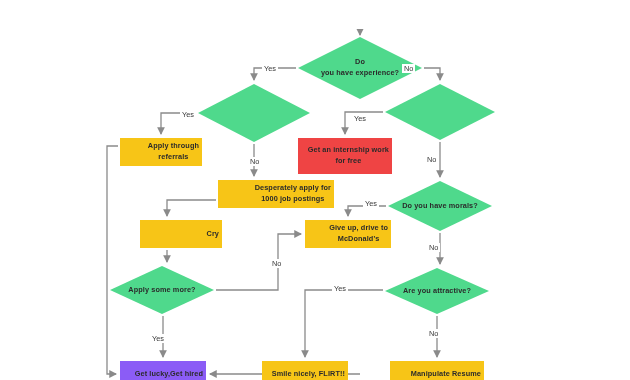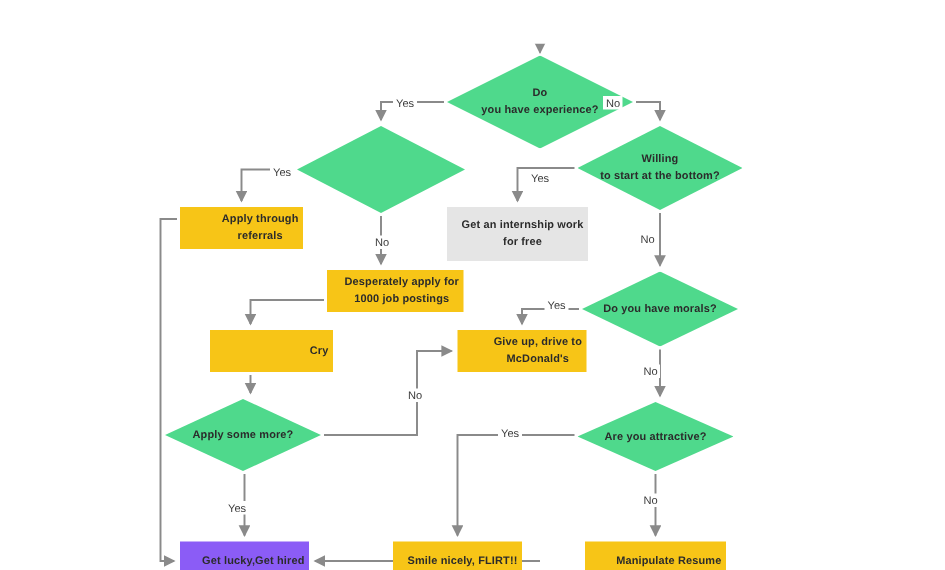--- a/index.html
+++ b/index.html
@@ -113,32 +113,30 @@
       <div class="node decision" style="left: 298px; top: 8px; width: 124px; height: 62px;">
         <div class="dshape" style="background: rgb(79, 217, 140);"></div>
         <div class="label">Do
 you have experience?</div>
       </div>
       <div class="node decision" style="left: 198px; top: 55px; width: 112px; height: 58px;">
         <div class="dshape" style="background: rgb(79, 217, 140);"></div>
       </div>
       <div class="node decision" style="left: 385px; top: 55px; width: 110px; height: 56px;">
         <div class="dshape" style="background: rgb(79, 217, 140);"></div>
-        <div class="label">Willing
-to start at  the bottom?</div>
       </div>
       <div class="node process" style="left: 120px; top: 109px; width: 82px; height: 28px; background: rgb(247, 197, 23);">
         <div class="label">Apply through
 referrals</div>
       </div>
-      <div class="node process" style="left: 298px; top: 109px; width: 94px; height: 36px; background: #e5e5e5;">
+      <div class="node process" style="left: 298px; top: 109px; width: 94px; height: 36px; background: #ef4444;">
         <div class="label">Get an internship work
 for free</div>
       </div>
-      <div class="node process" style="left: 218px; top: 151px; width: 91px; height: 28px; background: rgb(247, 197, 23);">
+      <div class="node process" style="left: 218px; top: 151px; width: 116px; height: 28px; background: rgb(247, 197, 23);">
         <div class="label">Desperately apply for
 1000 job postings</div>
       </div>
       <div class="node decision" style="left: 388px; top: 152px; width: 104px; height: 50px;">
         <div class="dshape" style="background: rgb(79, 217, 140);"></div>
         <div class="label">Do you have  morals?</div>
       </div>
       <div class="node process" style="left: 140px; top: 191px; width: 82px; height: 28px; background: rgb(247, 197, 23);">
         <div class="label">Cry</div>
       </div>

